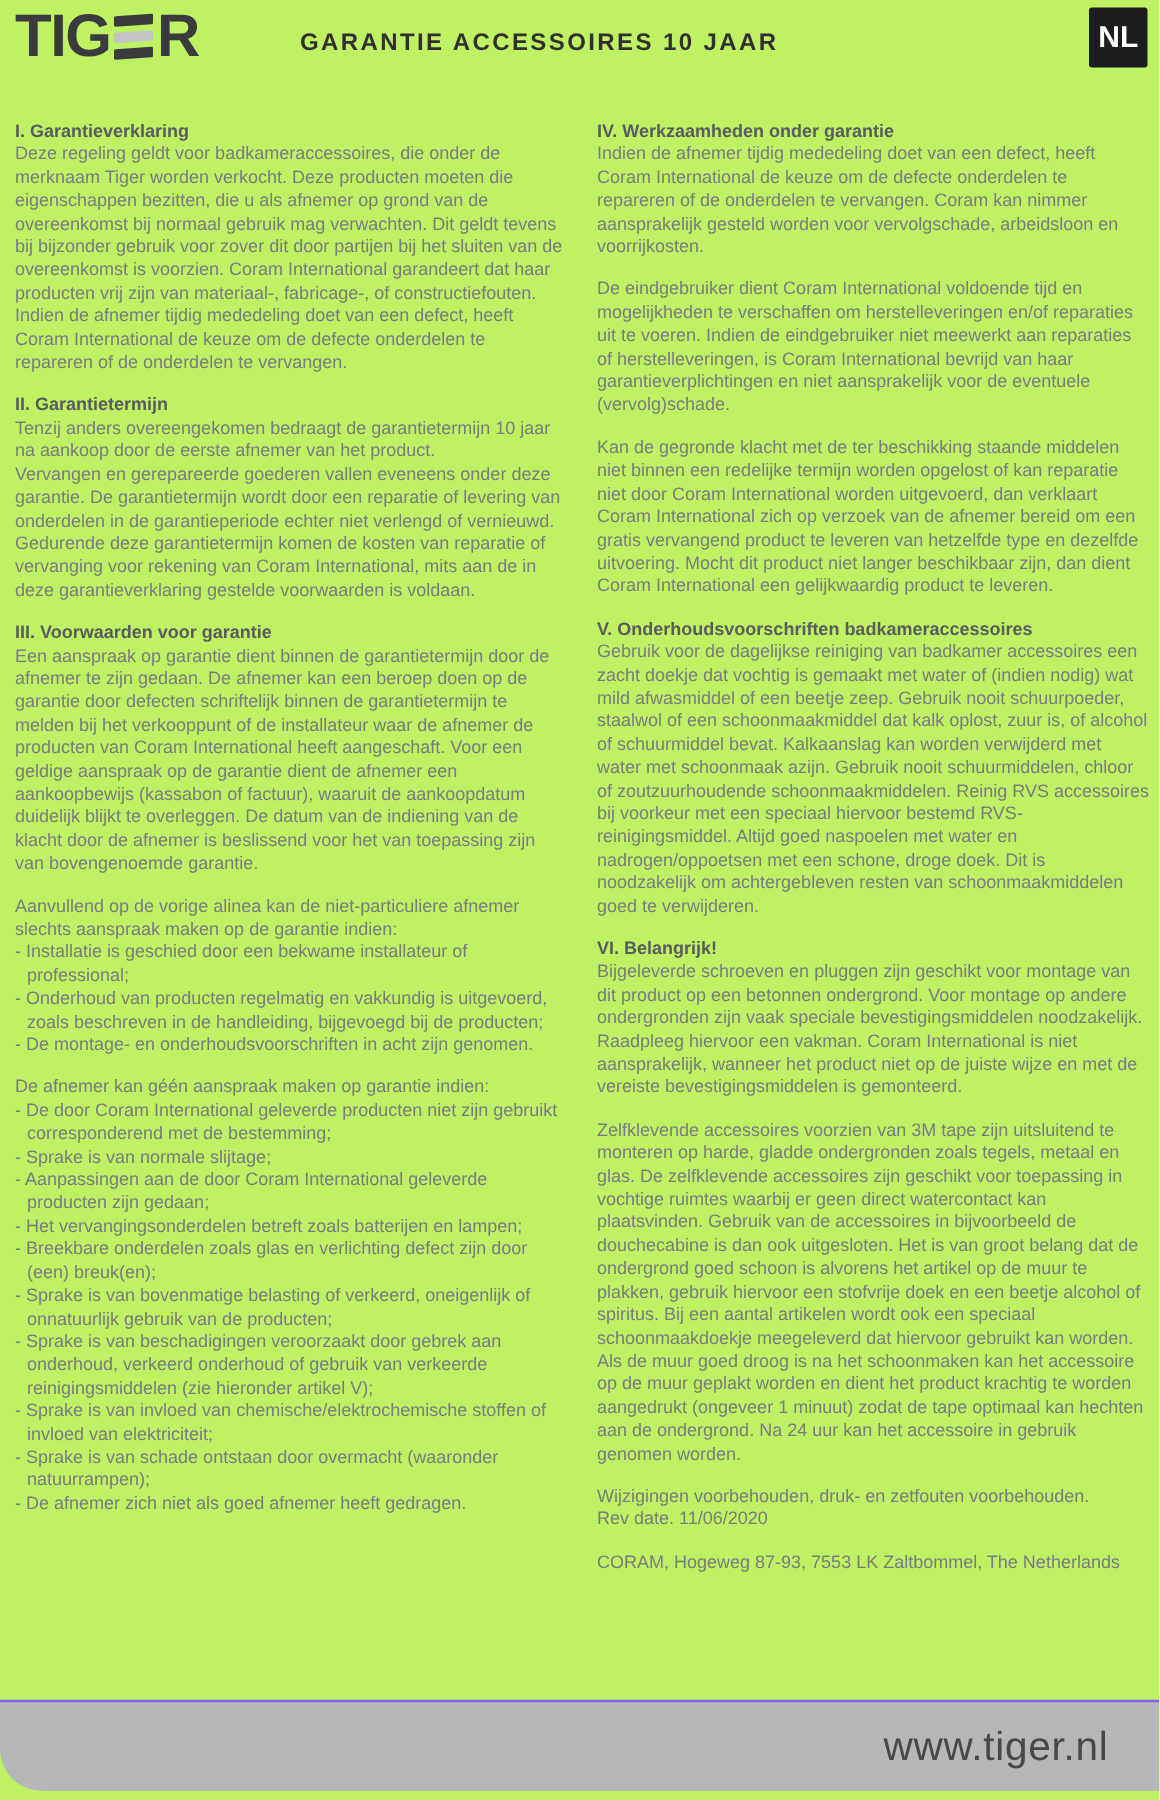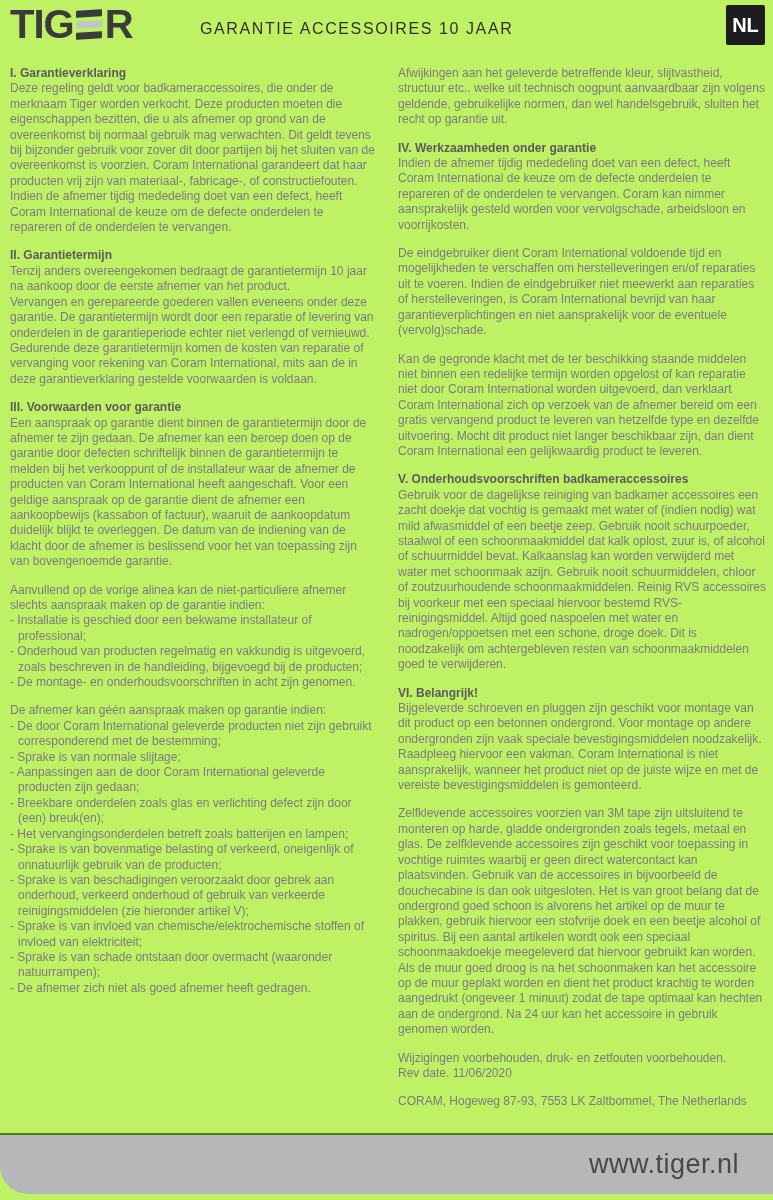--- a/index.html
+++ b/index.html
@@ -30,52 +30,52 @@
     gap:4px;margin:0 3px 0 2px;height:30px;
   }
   .logo-e span{
     display:block;width:26px;height:7px;border-radius:1px;
     transform:skewY(-4deg);
   }
   .logo-e .bar-dark{background:#3b3a3c;}
   .logo-e .bar-light{background:#c3c4c6;}
   .doc-title{
     position:absolute;left:200px;top:20px;
-    font-size:16px;font-weight:normal;color:#332f30;
+    font-size:16px;font-weight:bold;color:#332f30;
     letter-spacing:1.6px;
   }
   .nl-badge{
     position:absolute;right:8px;top:5px;
     width:39px;height:40px;background:#1d1d1f;border-radius:2px;
     display:flex;align-items:center;justify-content:center;
     color:#ffffff;font-weight:bold;font-size:20px;letter-spacing:0;
   }
   
   .content{
-    position:absolute;top:66px;left:10px;right:8px;
+    position:absolute;top:80px;left:10px;right:8px;
     display:flex;gap:20px;
     color:#7a7b7e;
     font-size:12px;line-height:15.4px;
   }
   .col{width:368px;flex:0 0 auto;}
   .col .heading{
     font-weight:bold;color:#5a5b5e;margin:13px 0 0 0;
   }
   .col .heading:first-child{margin-top:0;}
   .col p{margin:0 0 0 0;white-space:pre-line;}
   .col p.gap{margin-top:13px;}
   .col ul{list-style:none;margin:0;padding:0;}
   .col li{padding-left:8px;text-indent:-8px;}
   .col li::before{content:"- ";}
   
   .footer-bar{
     position:absolute;left:0;right:0;top:1133px;height:59px;
     background:#b5b7b9;
     border-bottom-left-radius:28px;
-    border-top:2px solid #4d7c0f;
+    border-top:2px solid #8b5cf6;
     display:flex;align-items:center;justify-content:flex-end;
   }
   .footer-url{
     font-size:27px;color:#47484a;
     padding-right:34px;
     font-weight:normal;
     letter-spacing:0.5px;
   }
 </style>
 </head>
@@ -111,31 +111,30 @@
         <ul>
           <li>Installatie is geschied door een bekwame installateur of professional;</li>
           <li>Onderhoud van producten regelmatig en vakkundig is uitgevoerd, zoals beschreven in de handleiding, bijgevoegd bij de producten;</li>
           <li>De montage- en onderhoudsvoorschriften in acht zijn genomen.</li>
         </ul>
         <p class="gap">De afnemer kan géén aanspraak maken op garantie indien:</p>
         <ul>
           <li>De door Coram International geleverde producten niet zijn gebruikt corresponderend met de bestemming;</li>
           <li>Sprake is van normale slijtage;</li>
           <li>Aanpassingen aan de door Coram International geleverde producten zijn gedaan;</li>
+          <li>Het vervangingsonderdelen betreft zoals batterijen en lampen;</li>
           <li>Breekbare onderdelen zoals glas en verlichting defect zijn door (een) breuk(en);</li>
-          <li>Het vervangingsonderdelen betreft zoals batterijen en lampen;</li>
           <li>Sprake is van bovenmatige belasting of verkeerd, oneigenlijk of onnatuurlijk gebruik van de producten;</li>
           <li>Sprake is van beschadigingen veroorzaakt door gebrek aan onderhoud, verkeerd onderhoud of gebruik van verkeerde reinigingsmiddelen (zie hieronder artikel V);</li>
           <li>Sprake is van invloed van chemische/elektrochemische stoffen of invloed van elektriciteit;</li>
           <li>Sprake is van schade ontstaan door overmacht (waaronder natuurrampen);</li>
           <li>De afnemer zich niet als goed afnemer heeft gedragen.</li>
         </ul>
       </div>
     <div class="col" id="col-right">
-        <p>Afwijkingen aan het geleverde betreffende kleur, slijtvastheid, structuur etc.. welke uit technisch oogpunt aanvaardbaar zijn volgens geldende, gebruikelijke normen, dan wel handelsgebruik, sluiten het recht op garantie uit.</p>
         <div class="heading">IV. Werkzaamheden onder garantie</div>
         <p>Indien de afnemer tijdig mededeling doet van een defect, heeft Coram International de keuze om de defecte onderdelen te repareren of de onderdelen te vervangen. Coram kan nimmer aansprakelijk gesteld worden voor vervolgschade, arbeidsloon en voorrijkosten.</p>
         <p class="gap">De eindgebruiker dient Coram International voldoende tijd en mogelijkheden te verschaffen om herstelleveringen en/of reparaties uit te voeren. Indien de eindgebruiker niet meewerkt aan reparaties of herstelleveringen, is Coram International bevrijd van haar garantieverplichtingen en niet aansprakelijk voor de eventuele (vervolg)schade.</p>
         <p class="gap">Kan de gegronde klacht met de ter beschikking staande middelen niet binnen een redelijke termijn worden opgelost of kan reparatie niet door Coram International worden uitgevoerd, dan verklaart Coram International zich op verzoek van de afnemer bereid om een gratis vervangend product te leveren van hetzelfde type en dezelfde uitvoering. Mocht dit product niet langer beschikbaar zijn, dan dient Coram International een gelijkwaardig product te leveren.</p>
         <div class="heading">V. Onderhoudsvoorschriften badkameraccessoires</div>
         <p>Gebruik voor de dagelijkse reiniging van badkamer accessoires een zacht doekje dat vochtig is gemaakt met water of (indien nodig) wat mild afwasmiddel of een beetje zeep. Gebruik nooit schuurpoeder, staalwol of een schoonmaakmiddel dat kalk oplost, zuur is, of alcohol of schuurmiddel bevat. Kalkaanslag kan worden verwijderd met water met schoonmaak azijn. Gebruik nooit schuurmiddelen, chloor of zoutzuurhoudende schoonmaakmiddelen. Reinig RVS accessoires bij voorkeur met een speciaal hiervoor bestemd RVS-reinigingsmiddel. Altijd goed naspoelen met water en nadrogen/oppoetsen met een schone, droge doek. Dit is noodzakelijk om achtergebleven resten van schoonmaakmiddelen goed te verwijderen.</p>
         <div class="heading">VI. Belangrijk!</div>
         <p>Bijgeleverde schroeven en pluggen zijn geschikt voor montage van dit product op een betonnen ondergrond. Voor montage op andere ondergronden zijn vaak speciale bevestigingsmiddelen noodzakelijk. Raadpleeg hiervoor een vakman. Coram International is niet aansprakelijk, wanneer het product niet op de juiste wijze en met de vereiste bevestigingsmiddelen is gemonteerd.</p>
         <p class="gap">Zelfklevende accessoires voorzien van 3M tape zijn uitsluitend te monteren op harde, gladde ondergronden zoals tegels, metaal en glas. De zelfklevende accessoires zijn geschikt voor toepassing in vochtige ruimtes waarbij er geen direct watercontact kan plaatsvinden. Gebruik van de accessoires in bijvoorbeeld de douchecabine is dan ook uitgesloten. Het is van groot belang dat de ondergrond goed schoon is alvorens het artikel op de muur te plakken, gebruik hiervoor een stofvrije doek en een beetje alcohol of spiritus. Bij een aantal artikelen wordt ook een speciaal schoonmaakdoekje meegeleverd dat hiervoor gebruikt kan worden. Als de muur goed droog is na het schoonmaken kan het accessoire op de muur geplakt worden en dient het product krachtig te worden aangedrukt (ongeveer 1 minuut) zodat de tape optimaal kan hechten aan de ondergrond. Na 24 uur kan het accessoire in gebruik genomen worden.</p>
         <p class="gap">Wijzigingen voorbehouden, druk- en zetfouten voorbehouden.

